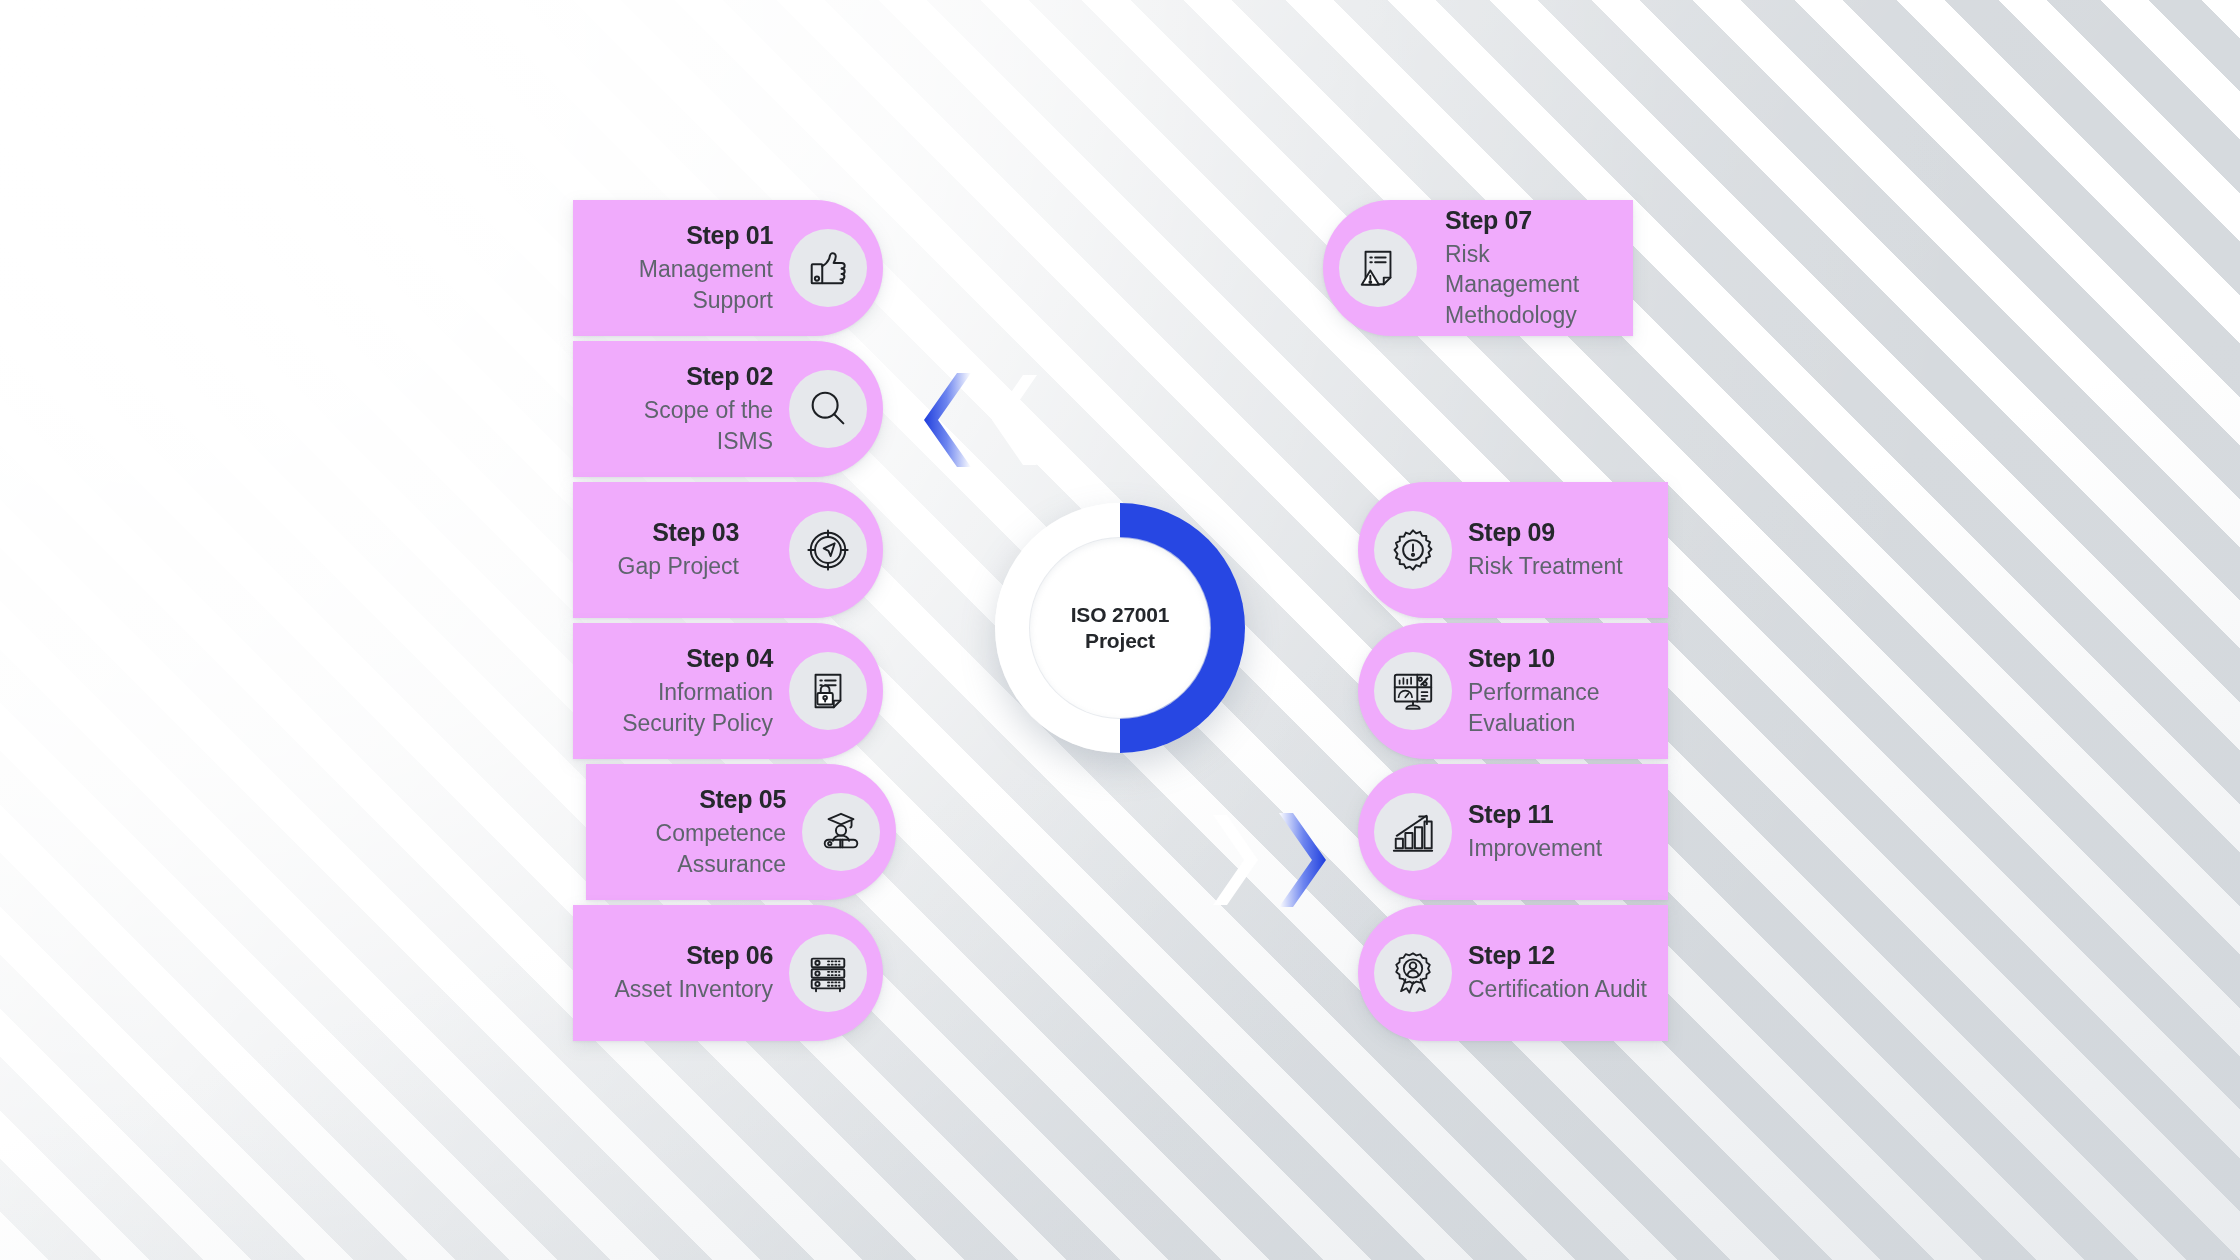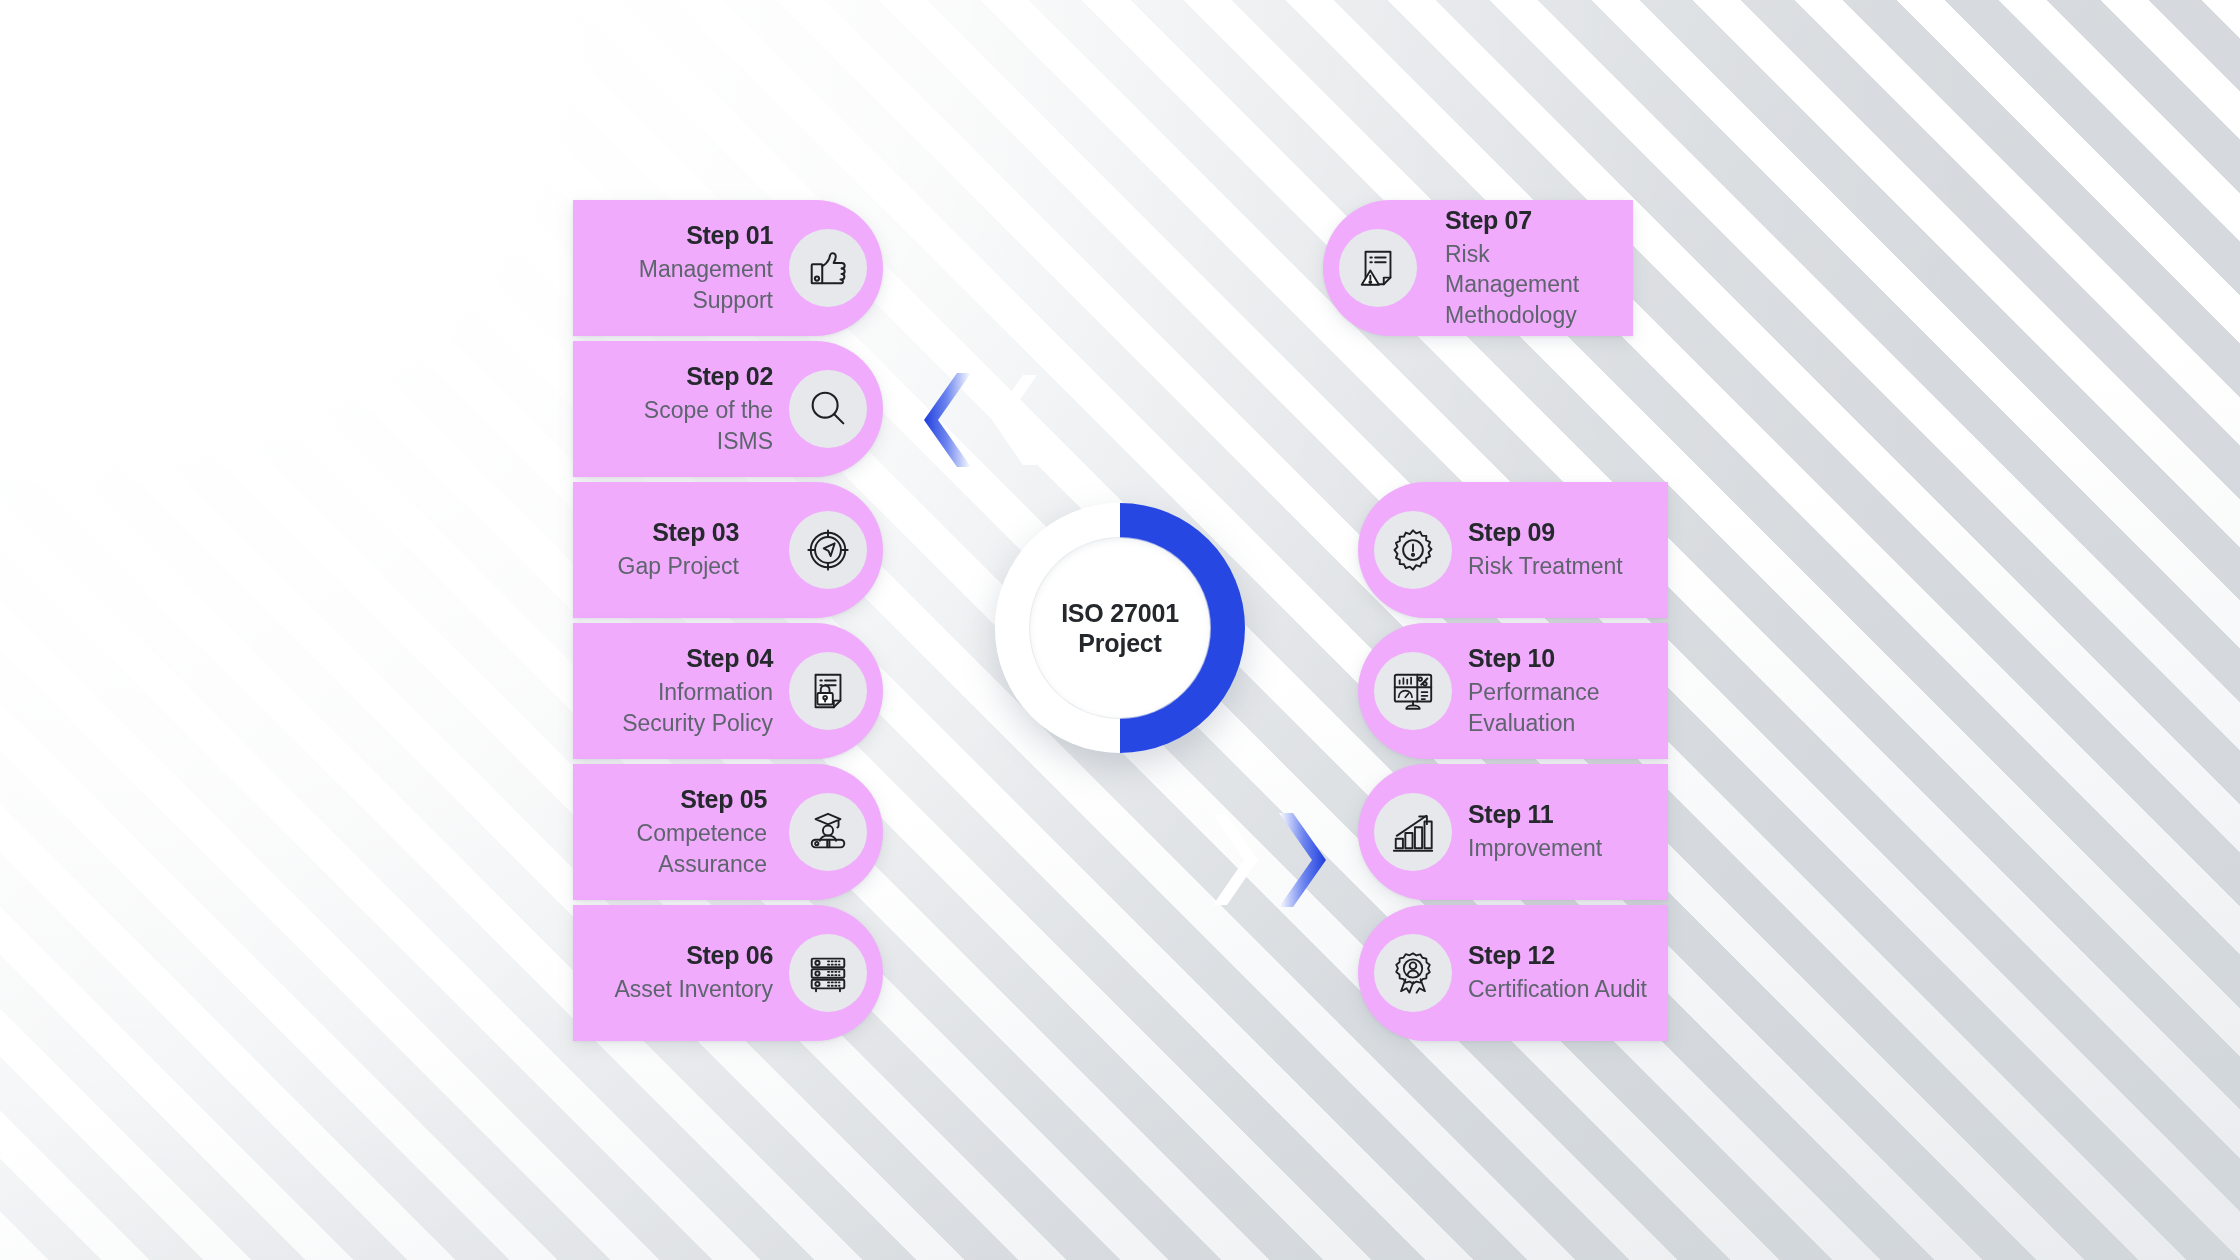--- a/index.html
+++ b/index.html
@@ -97,21 +97,21 @@
   }
   #donut-hole{
     position:absolute; left:35px; top:35px;
     width:180px; height:180px; border-radius:50%;
     background:#ffffff;
     box-shadow:inset 0 2px 6px rgba(150,160,175,0.16), 0 0 0 1px rgba(222,226,232,0.7);
     display:flex; flex-direction:column;
     align-items:center; justify-content:center;
   }
   #donut-hole .dt{
-    font-size:25px; font-weight:bold; color:#24272b;
+    font-size:21px; font-weight:bold; color:#24272b;
     line-height:1.22; text-align:left; letter-spacing:-0.2px;
   }
 
   #arrows-left{ position:absolute; left:910px; top:370px; }
   #arrows-right{ position:absolute; left:1205px; top:810px; }
 </style>
 </head>
 <body>
 
 <div id="bg-stripes"></div>
@@ -182,21 +182,21 @@
         <line x1="16" y1="18" x2="17.6" y2="18"></line>
         <line x1="21" y1="18" x2="32" y2="18"></line>
         <rect x="13" y="26" width="16" height="12" rx="1.6" fill="#fff"></rect>
         <path d="M16.4 26v-3.2a4.6 4.6 0 0 1 9.2 0V26"></path>
         <circle cx="21" cy="31" r="1.9"></circle>
         <line x1="21" y1="32.6" x2="21" y2="35"></line>
       </svg>
     </div>
   </div>
 
-  <div class="card left" style="left:573px; top:764px;gap:6px;">
+  <div class="card left" style="left:586px; top:764px;">
     <div class="card-text">
       <div class="step-no">Step 05</div>
       <div class="step-label">Competence Assurance</div>
     </div>
     <div class="icon-circle">
       <svg viewBox="0 0 48 48" fill="none" stroke="#1c1f23" stroke-width="2" stroke-linecap="round" stroke-linejoin="round">
         <path d="M24 5 11 10.5 24 16l13-5.5z"></path>
         <path d="M35 12.3v5.2c0 .9-.5 1.6-1.2 1.8"></path>
         <circle cx="24" cy="22.5" r="5.3"></circle>
         <path d="M15.6 33.2c.6-3.4 4.2-5.6 8.4-5.6s7.8 2.2 8.4 5.6"></path>

